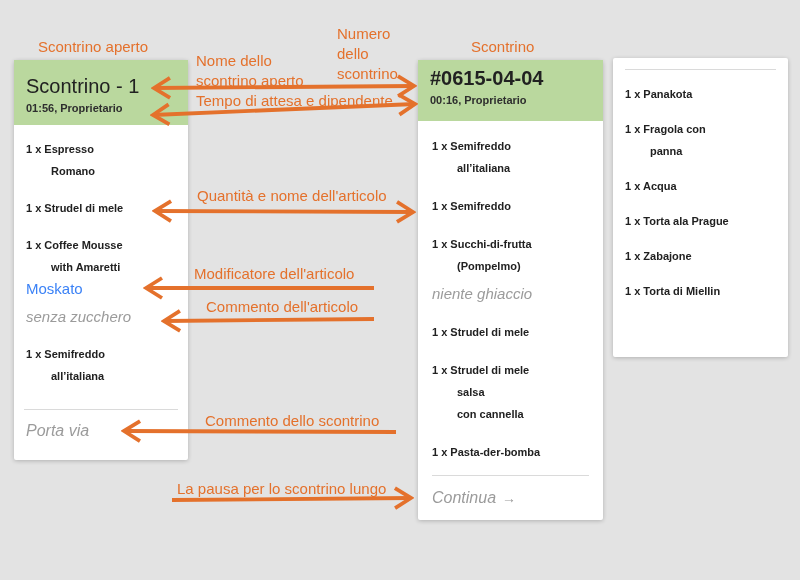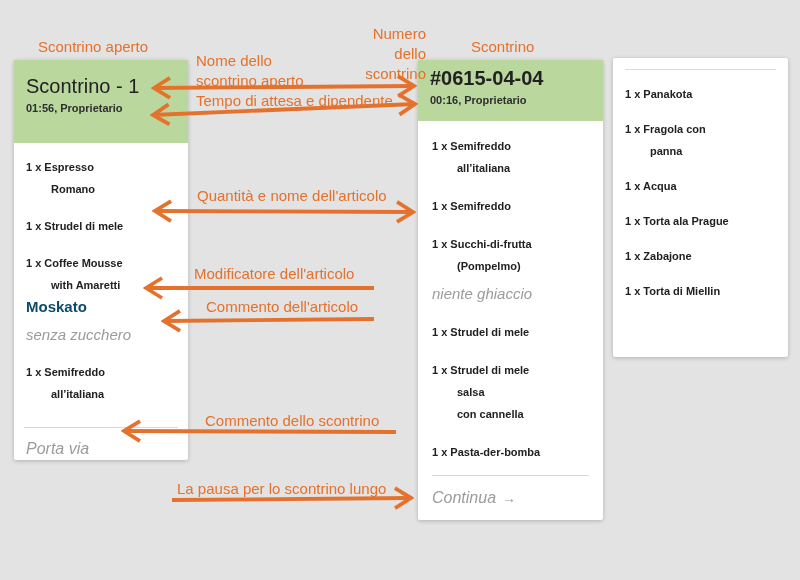--- a/index.html
+++ b/index.html
@@ -15,21 +15,21 @@
   }
   .card-header{background:#bad89e;box-sizing:border-box;padding:13px 12px 0 12px;}
   .card-header.mid{padding-top:5px;}
   .card-title{font-size:20px;font-weight:normal;color:#212121;line-height:26px;white-space:nowrap;}
   .card-title.num{font-weight:bold;letter-spacing:0px;}
   .card-sub{font-size:11px;font-weight:bold;color:#2e2e2e;line-height:14px;margin-top:2px;white-space:nowrap;}
   .items{padding:13px 12px 0 12px;}
   .items.mid{padding:14px 14px 0 14px;}
   .item-line{font-size:11px;font-weight:bold;color:#212121;line-height:22px;white-space:nowrap;}
   .item-line.cont{padding-left:25px;}
-  .item-mod{font-size:15px;color:#0c4a6e;line-height:22px;white-space:nowrap;font-weight:bold;}
+  .item-mod{font-size:15px;color:#3b82f6;line-height:22px;white-space:nowrap;}
   .item-com{font-size:15px;color:#9b9b9b;font-style:italic;line-height:22px;margin-top:6px;white-space:nowrap;}
   .gap15 .item + .item{margin-top:15px;}
   .gap16 .item + .item{margin-top:16px;}
   .gap13 .item + .item{margin-top:13px;}
   .divider{height:1px;background:#dadada;margin:0 10px;}
   .div-left{margin:22px 10px 0 10px;}
   .div-mid{margin:12px 14px 0 14px;}
   .div-right{margin:11px 12px 0 12px;}
   .footer-note{font-size:16px;font-style:italic;color:#9b9b9b;padding:12px;white-space:nowrap;}
   .footer-note.mid{padding:13px 14px;}
@@ -39,21 +39,21 @@
   .ann{
     position:absolute;color:#e4712c;font-size:15px;line-height:20px;z-index:3;white-space:nowrap;
   }
   .ann.wrap{white-space:normal;}
   #arrows{position:absolute;left:0;top:0;z-index:4;pointer-events:none;}
 </style>
 </head>
 <body>
 
 <div class="card" style="left:14px;top:60px;width:174px;height:400px;">
-  <div class="card-header" style="height:83px;">
+  <div class="card-header" style="height:65px;">
     <div class="card-title">Scontrino - 1</div>
     <div class="card-sub">01:56, Proprietario</div>
   </div>
   <div class="items gap15">
     <div class="item">
       <div class="item-line">1 x Espresso</div>
       <div class="item-line cont">Romano</div>
     </div>
     <div class="item">
       <div class="item-line">1 x Strudel di mele</div>
@@ -127,21 +127,21 @@
       <div class="item-line">1 x Zabajone</div>
     </div>
     <div class="item">
       <div class="item-line">1 x Torta di Miellin</div>
     </div>
   </div>
 </div>
 
 <div class="ann" style="left:38px;top:37px;">Scontrino aperto</div>
 <div class="ann wrap" style="left:196px;top:40px;width:130px;margin-top:11px;">Nome dello scontrino aperto</div>
-<div class="ann wrap" style="left:354px;top:24px;width:72px;text-align:right;">Numero dello scontrino</div>
+<div class="ann wrap" style="left:337px;top:24px;width:72px;">Numero dello scontrino</div>
 <div class="ann" style="left:471px;top:37px;">Scontrino</div>
 <div class="ann" style="left:196px;top:91px;">Tempo di attesa e dipendente</div>
 <div class="ann" style="left:197px;top:186px;">Quantità e nome dell'articolo</div>
 <div class="ann" style="left:194px;top:264px;">Modificatore dell'articolo</div>
 <div class="ann" style="left:206px;top:297px;">Commento dell'articolo</div>
 <div class="ann" style="left:205px;top:411px;">Commento dello scontrino</div>
 <div class="ann" style="left:177px;top:479px;">La pausa per lo scontrino lungo</div>
 
 <svg id="arrows" width="800" height="580" viewBox="0 0 800 580">
   <defs>

